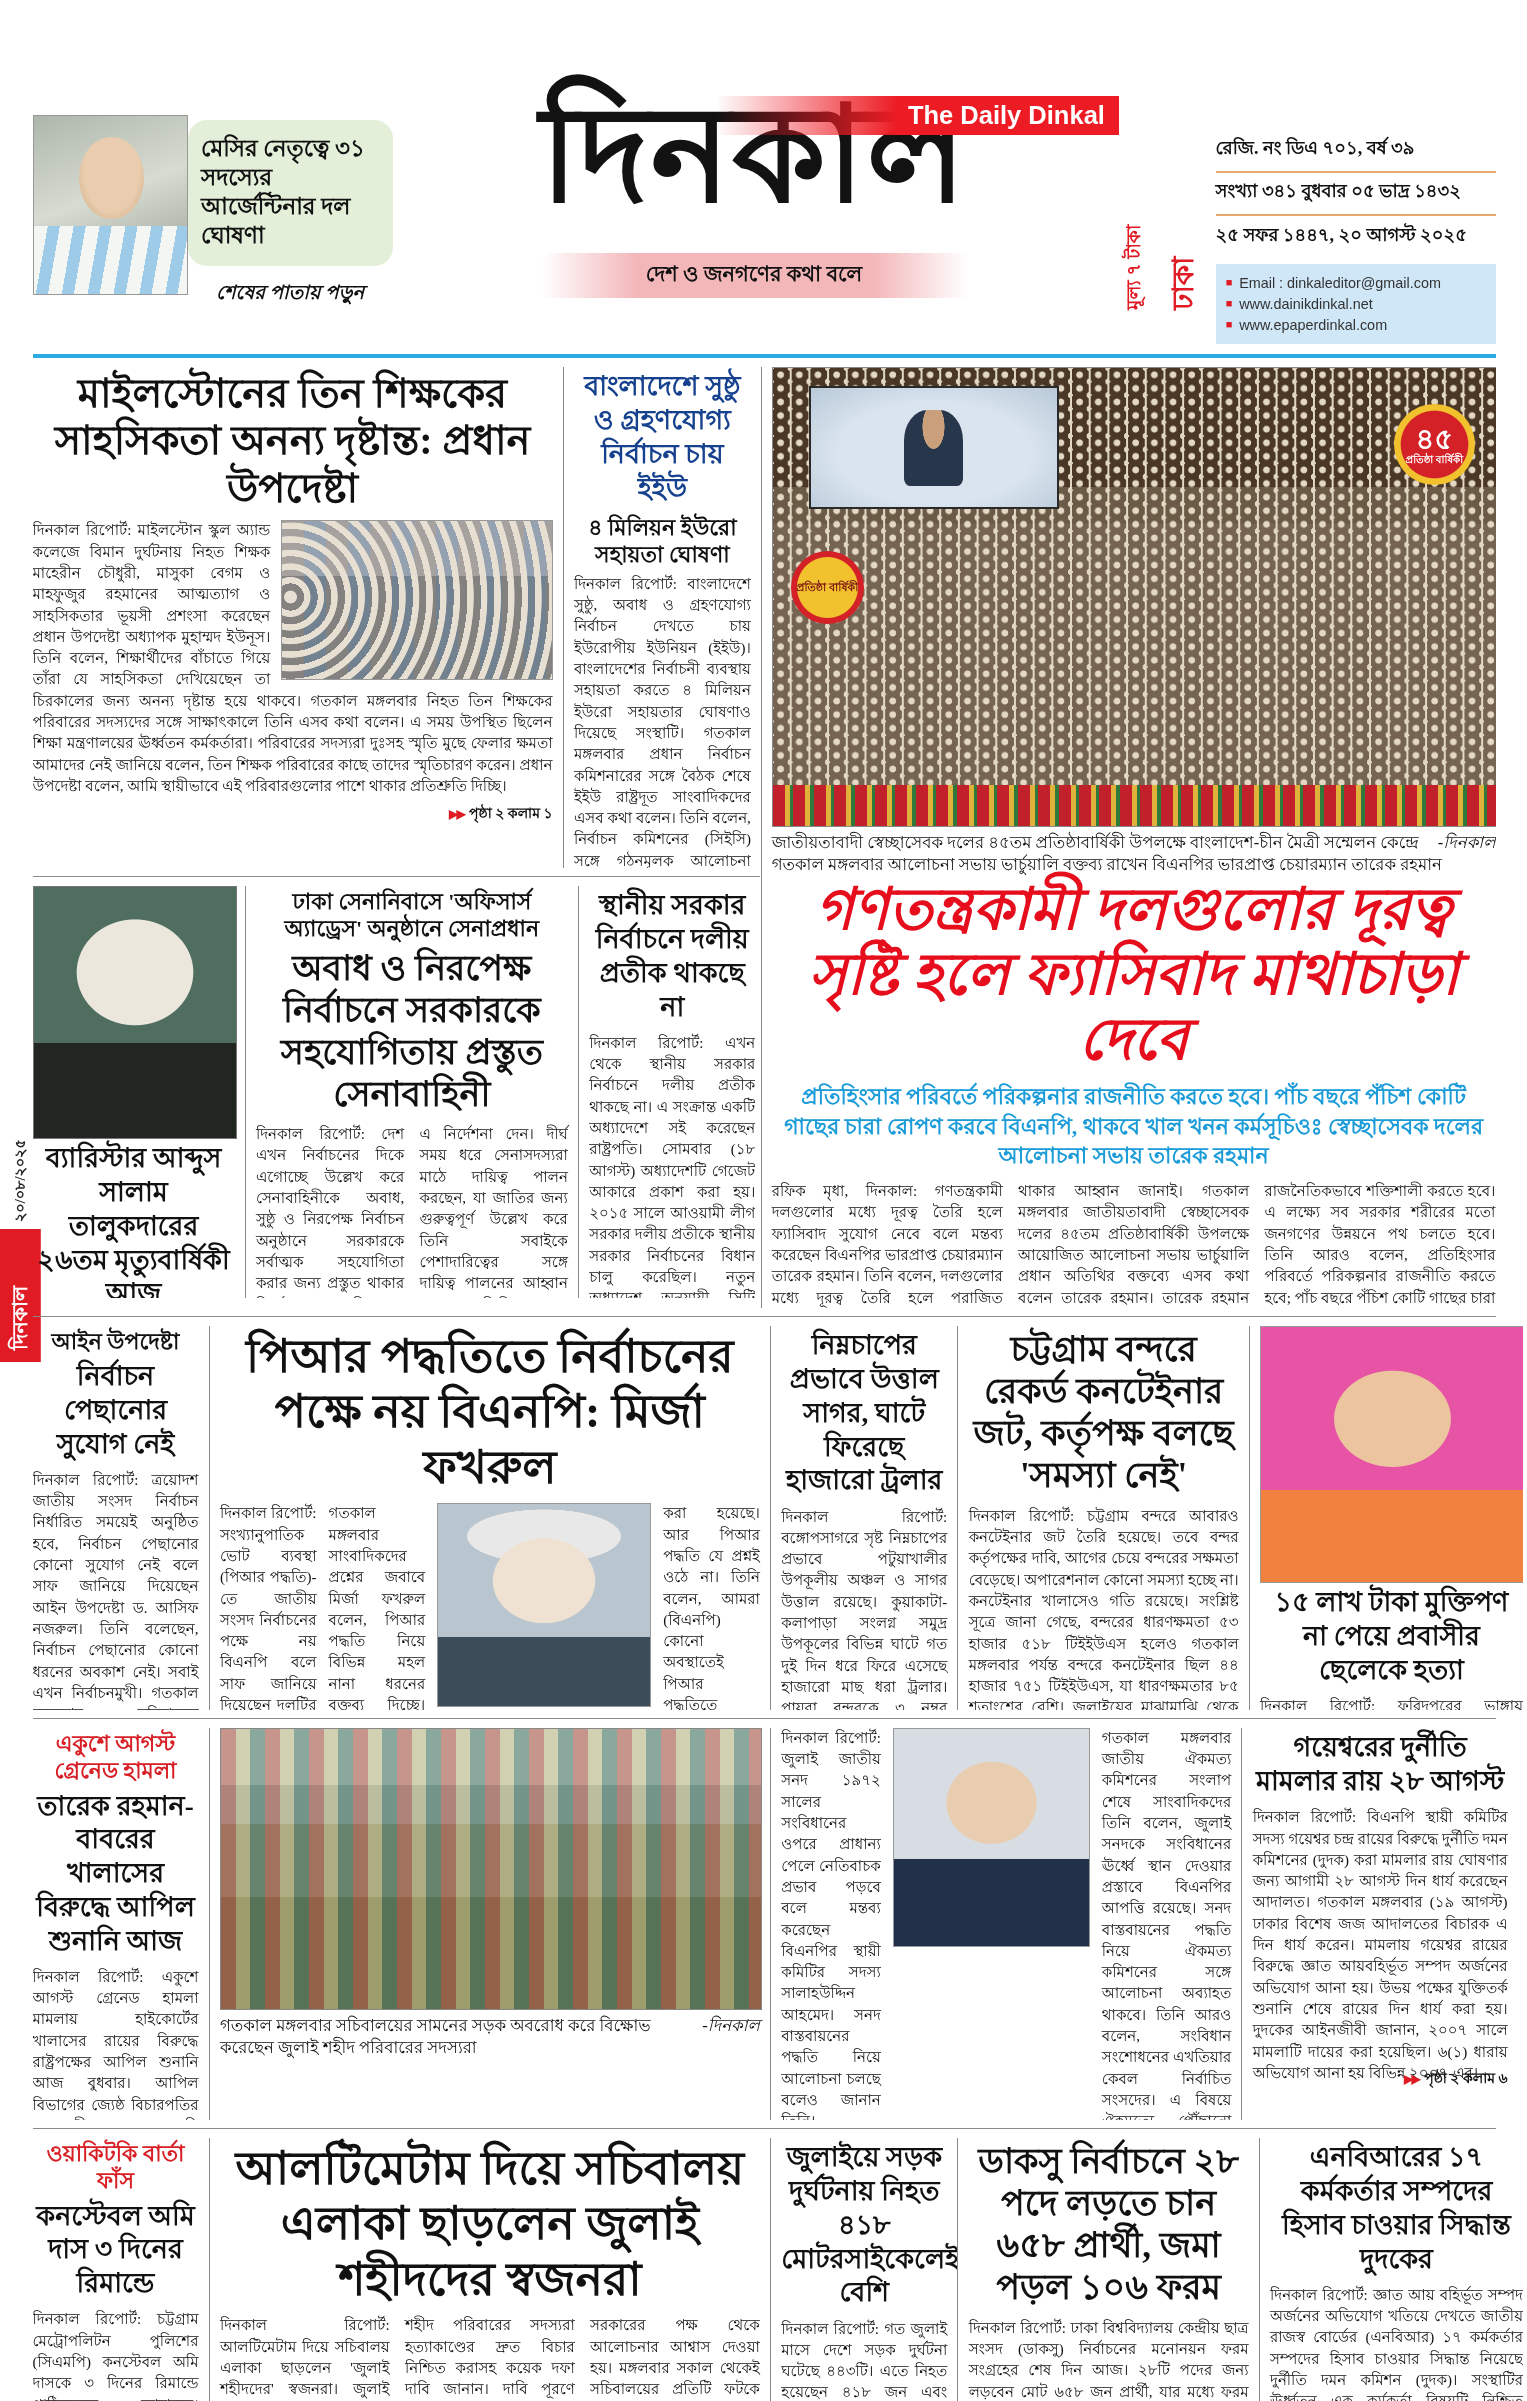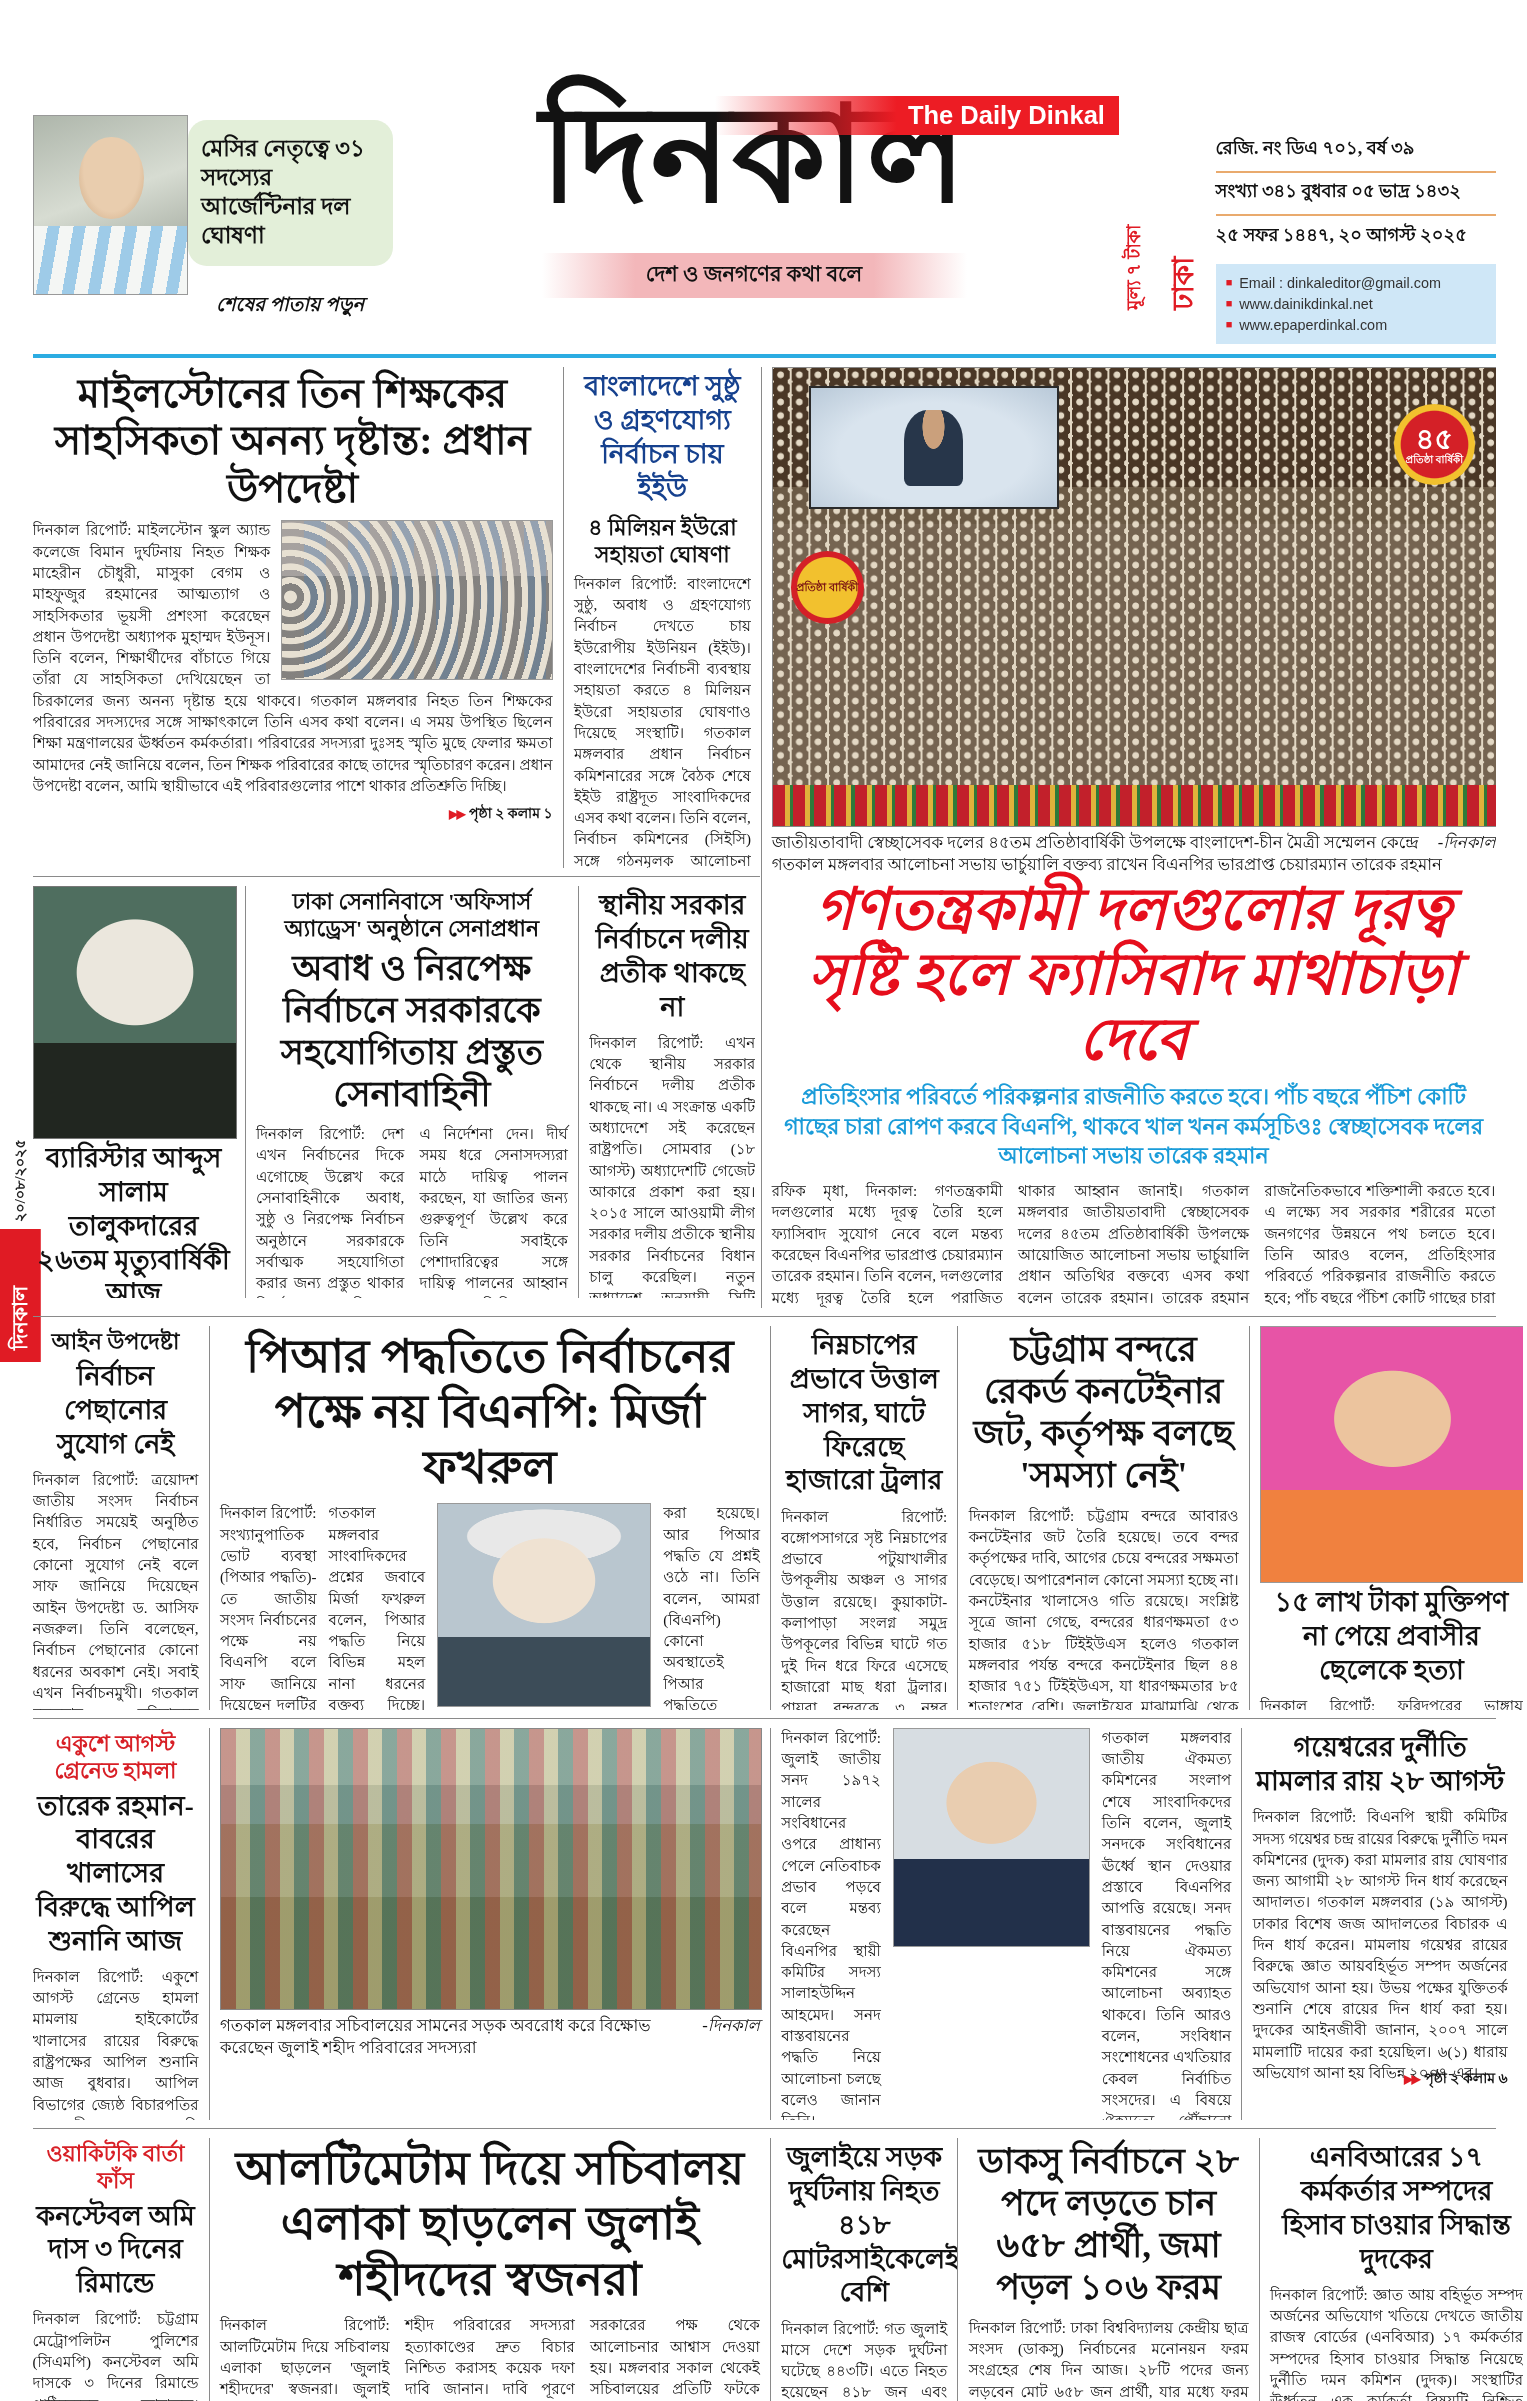--- a/index.html
+++ b/index.html
@@ -13,21 +13,21 @@
   .ph{background:#cfd6cc;position:relative;overflow:hidden;}
   .ph-messi{width:153px;height:178px;flex:none;border:0.8px solid #999;
     background:linear-gradient(160deg,#aeb6ab 0%,#d7dcd2 45%,#8d958a 100%);}
   .ph-messi:after{content:"";position:absolute;left:0;right:0;bottom:0;height:38%;
     background:repeating-linear-gradient(100deg,#f4f6f4 0 13.6px,#9ecbe8 13.6px 25.5px);}
   .ph-messi:before{content:"";position:absolute;left:30%;top:12%;width:42%;height:46%;border-radius:50%;
     background:radial-gradient(ellipse at 50% 40%,#e9cdae 0 60%,#caa57f 100%);}
   .promo-right{padding-top:5.1px;}
   .promo-box{background:#e3efd9;border-radius:18.7px;padding:15.3px 13.6px;width:178px;
     font-size:23px;font-weight:bold;line-height:1.25;}
-  .promo-link{margin-top:24px;font-size:19.5px;font-weight:bold;font-style:italic;text-align:center;}
+  .promo-link{margin-top:12px;font-size:19.5px;font-weight:bold;font-style:italic;text-align:center;}
 
   .logo-wrap{flex:1;position:relative;text-align:center;padding-top:5.1px;}
   .banner{position:absolute;right:-8.5px;top:15.3px;width:390px;height:39px;line-height:39px;
     background:linear-gradient(90deg,rgba(237,28,36,0) 0%,#ed1c24 45%);
     color:#fff;font-family:"Liberation Sans",sans-serif;font-weight:bold;font-size:25.5px;
     text-align:right;padding-right:13.6px;}
   .logo{font-size:134px;line-height:1.05;font-weight:bold;color:#121212;letter-spacing:1.7px;}
   .tagline{display:inline-block;margin-top:10px;min-width:357px;padding:5.1px 34px;
     font-size:21px;font-weight:bold;
     background:linear-gradient(90deg,rgba(243,183,186,0) 0%,#f3b7ba 22%,#f3b7ba 78%,rgba(243,183,186,0) 100%);}

